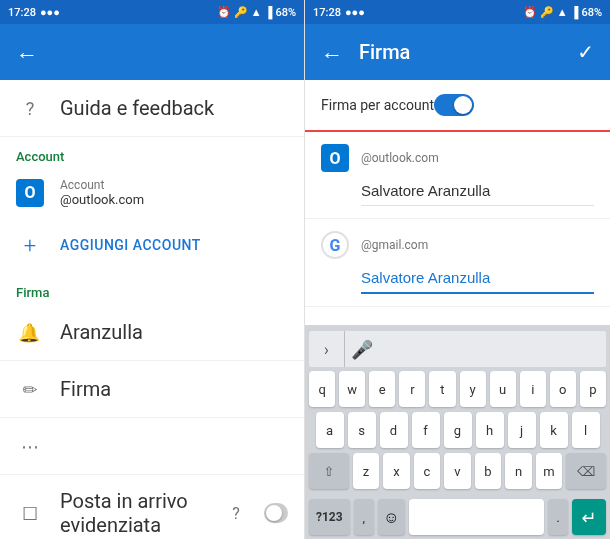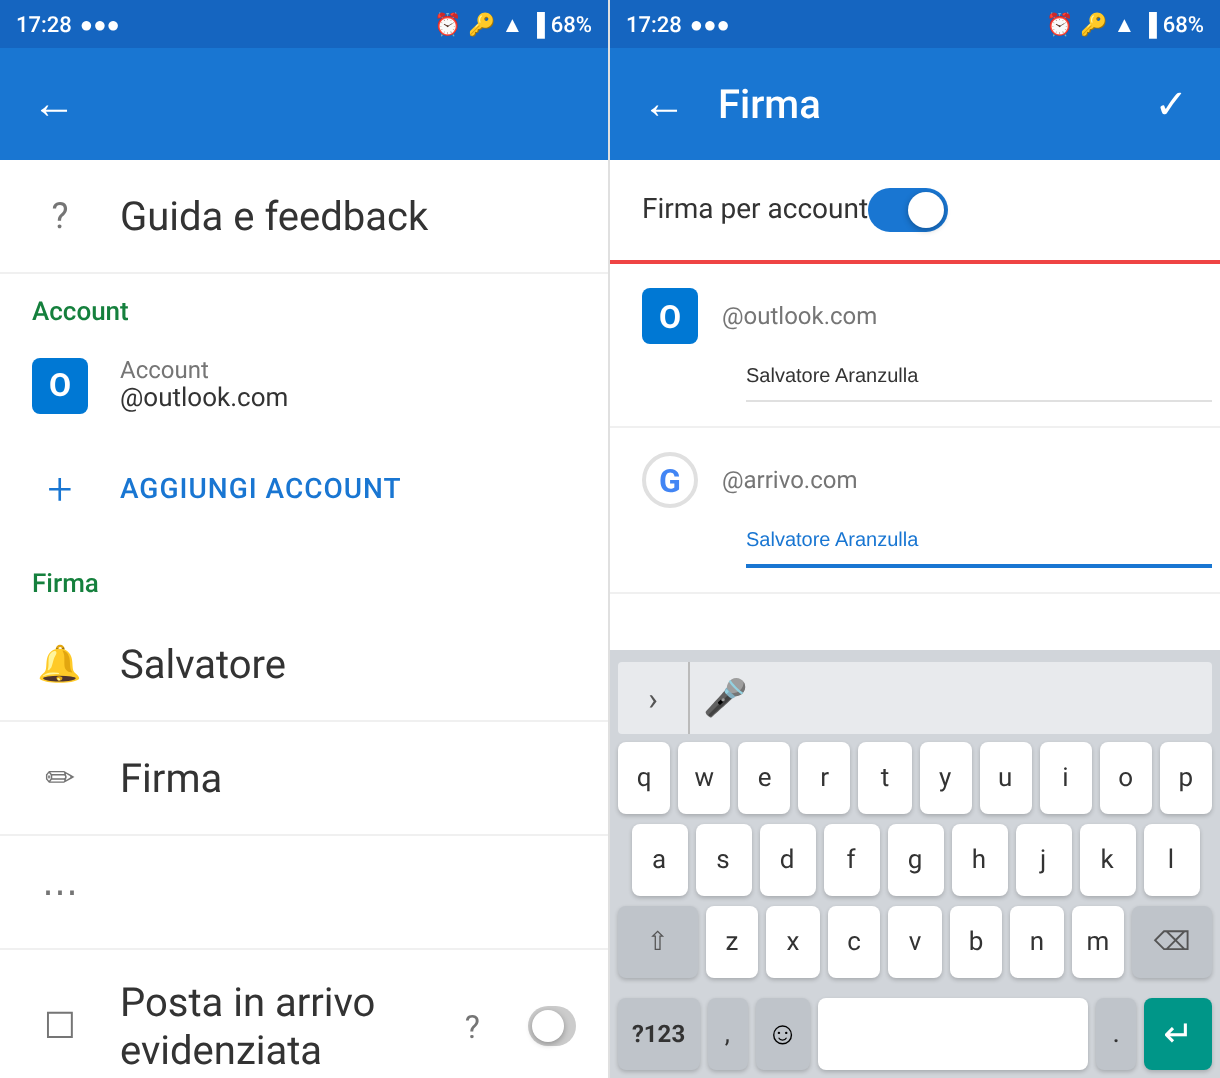--- a/index.html
+++ b/index.html
@@ -204,24 +204,24 @@
     .firma-account-block {
       padding: 12px 16px;
       border-bottom: 1px solid #f0f0f0;
     }
 
     .firma-input {
       width: 100%;
       border: none;
       border-bottom: 1px solid #e0e0e0;
       padding: 6px 0;
-      font-size: 10px;
+      font-size: 15px;
       color: #333;
       outline: none;
-      margin-left: 52px;
+      margin-left: 40px;
       width: calc(100% - 40px);
     }
 
     .firma-input-active {
       border-bottom: 2px solid #1976D2;
       color: #1976D2;
     }
 
     
     .google-icon {
@@ -459,21 +459,21 @@
 
     <div class="add-account-item">
       <div class="add-icon">+</div>
       <span class="add-account-label">AGGIUNGI ACCOUNT</span>
     </div>
 
     <div class="section-header">Firma</div>
 
     <div class="settings-item">
       <div class="icon">🔔</div>
-      <span class="text">Salvatore</span>
+      <span class="text">Aranzulla</span>
     </div>
 
     <div class="settings-item">
       <div class="icon">✏</div>
       <span class="text">Firma</span>
     </div>
 
     <div class="settings-item">
       <div class="icon">⋯</div>
     </div>
@@ -524,21 +524,21 @@
       <div style="display:flex; align-items:center; gap:12px; margin-bottom:4px;">
         <div class="outlook-icon">O</div>
         <span style="color:#757575; font-size:12px;">@outlook.com</span>
       </div>
       <input class="firma-input" type="text" value="Salvatore Aranzulla" style="">
     </div>
 
     <div class="firma-account-block">
       <div style="display:flex; align-items:center; gap:12px; margin-bottom:4px;">
         <div class="google-icon">G</div>
-        <span style="color:#757575; font-size:12px;">@arrivo.com</span>
+        <span style="color:#757575; font-size:12px;">@gmail.com</span>
       </div>
       <input class="firma-input firma-input-active" type="text" value="Salvatore Aranzulla" style="">
     </div>
 
   </div>
 
   <div class="keyboard">
 
     <div class="keyboard-suggestion-row">
       <div class="keyboard-chevron">›</div>

